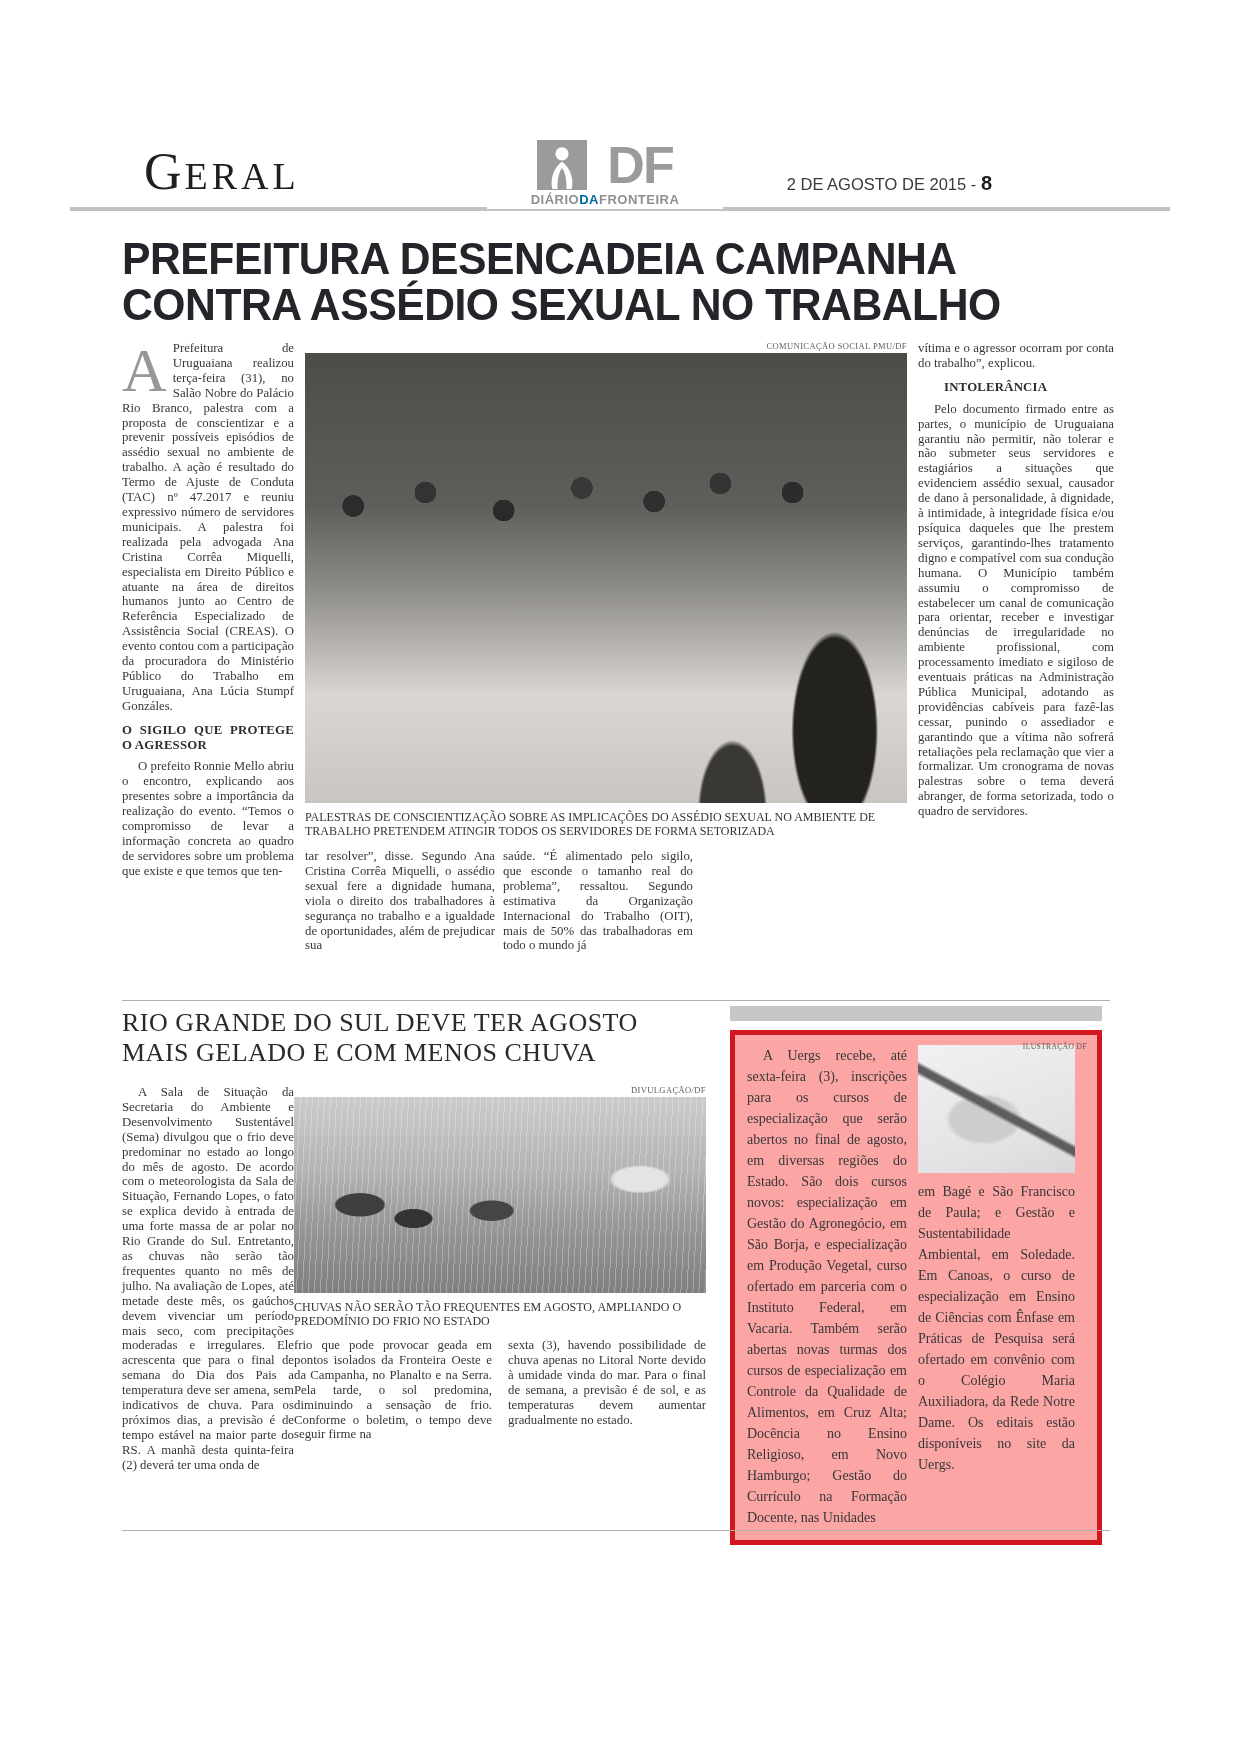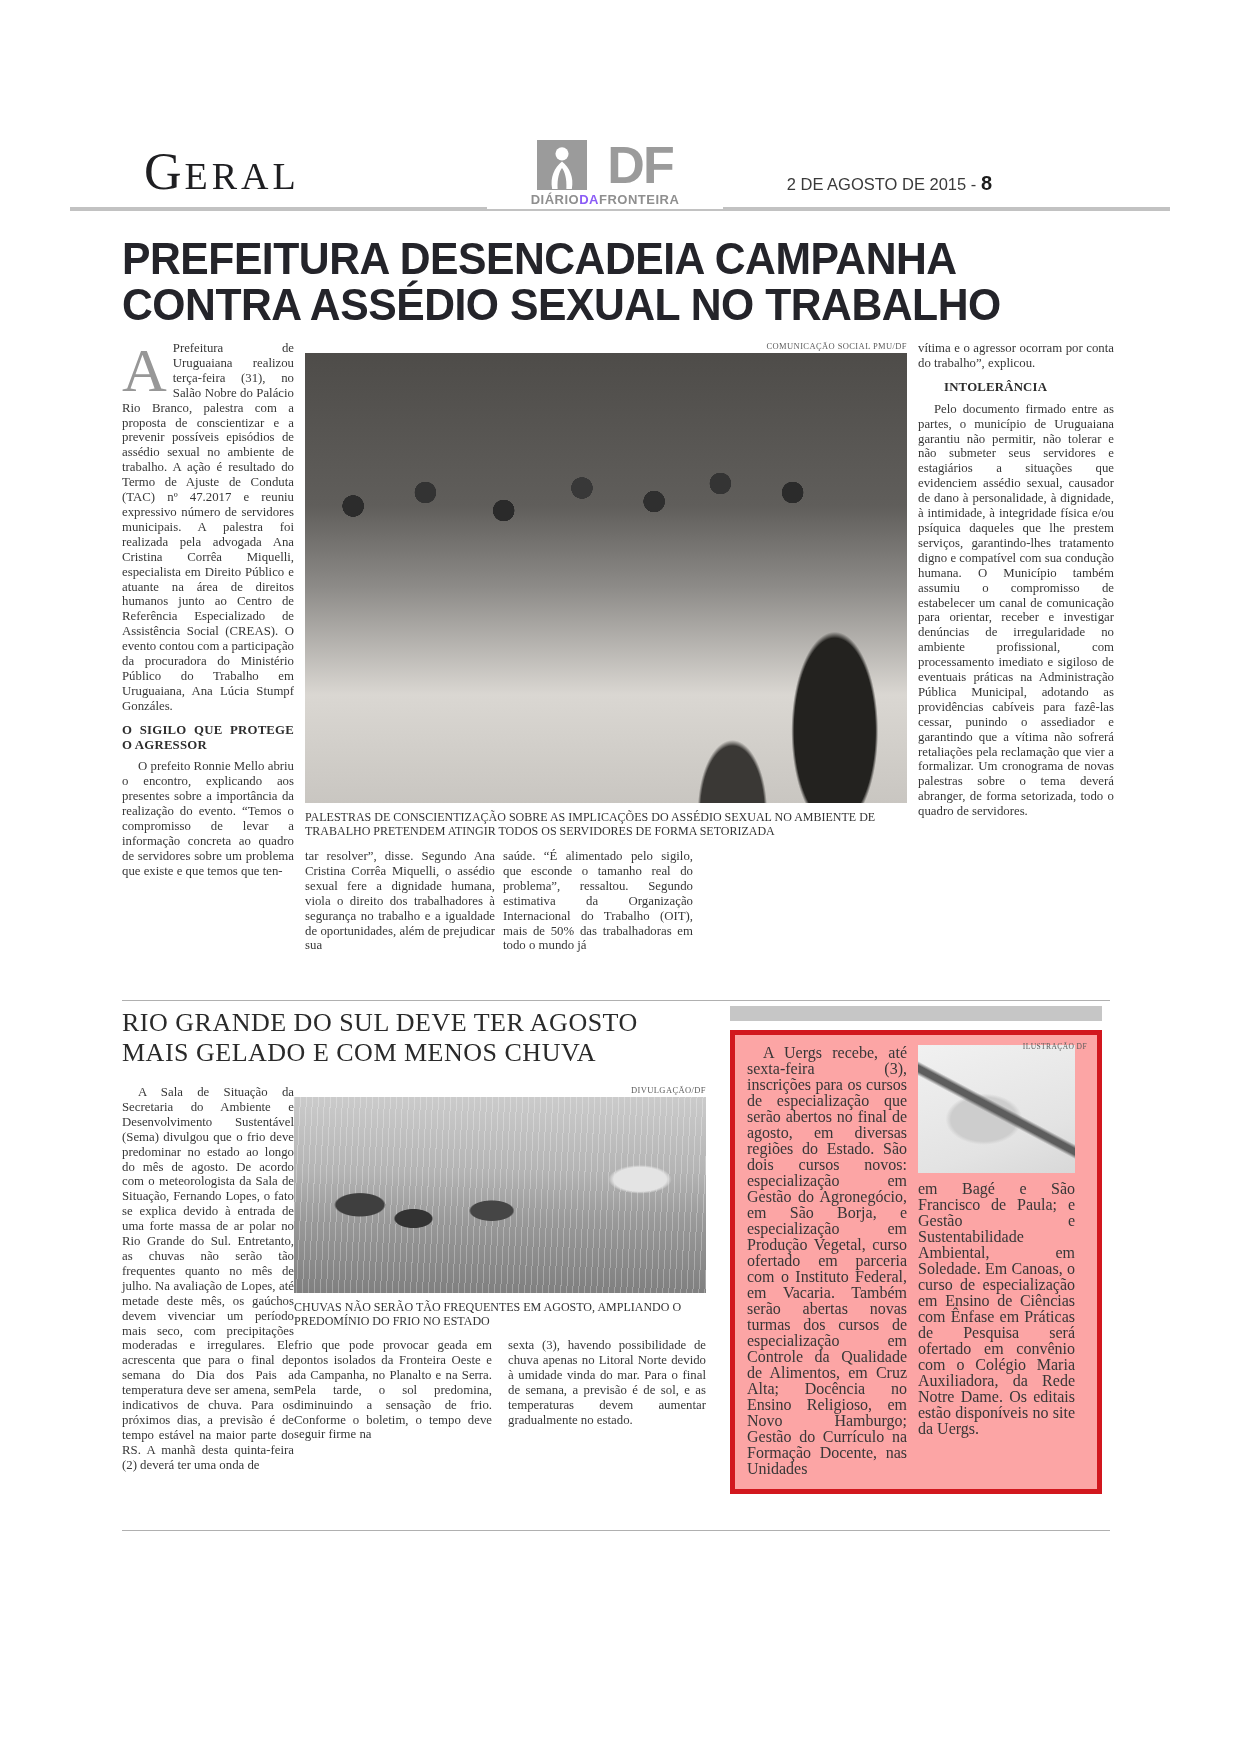--- a/index.html
+++ b/index.html
@@ -17,21 +17,21 @@
                  background:#c2c2c2; }
   .logo { position:absolute; top:140px; left:487px; width:236px; text-align:center;
           background:#fff; z-index:2; padding:0 6px 2px 6px; }
   .logo-row { display:flex; align-items:center; justify-content:center; gap:20px; }
   .logo-iconbox { width:50px; height:50px; background:#9b9b9b; display:flex;
                   align-items:flex-end; justify-content:center; }
   .logo-acronym { font-family:"Liberation Sans", sans-serif; font-weight:700;
                   font-size:52px; line-height:50px; color:#9b9b9b; letter-spacing:-2px; }
   .logo-name { margin-top:2px; font-family:"Liberation Sans", sans-serif; font-weight:700;
                font-size:13px; color:#8f8f8f; letter-spacing:.5px; }
-  .logo-name .mid { color:#8b5cf6; }
+  .logo-name .mid { color:#0369a1; }
   .dateline { position:absolute; top:172px; left:760px; width:232px; text-align:right;
               font-family:"Liberation Sans", sans-serif; font-size:16.5px; color:#3a3a3a; }
   .dateline .pnum { font-weight:700; font-size:20px; color:#1d1d1d; }
 
   
   .bodytext { font-size:12.8px; line-height:14.9px; text-align:justify; color:#373737; }
   .indent { text-indent:16px; }
   .subhead { font-weight:700; font-size:12.8px; letter-spacing:.2px; color:#2d2d2d;
              margin:9px 0 7px 0; }
   .subhead.centered { padding-left:26px; }
@@ -92,21 +92,21 @@
   .uergs { position:absolute; top:1006px; left:730px; width:372px; }
   .uergs-bar { height:15px; background:#c6c6c6; margin-bottom:9px; }
   .uergs-box { position:relative; border:5px solid #d2171e; padding:10px 12px 12px 12px;
                background:#fca5a5; }
   .uergs-title { font-family:"Liberation Sans", sans-serif; font-weight:700;
                  font-size:20px; line-height:23.5px; color:#2e2e31; letter-spacing:-.2px;
                  margin-bottom:9px; width:300px; }
   .uergs-credit { position:absolute; top:7px; right:10px; font-size:7.5px;
                   letter-spacing:.4px; color:#5c5c5c; }
   .uergs-cols { display:flex; gap:11px; }
-  .uergs-col { width:160px; flex:0 0 160px; font-size:16px; line-height:16px;
+  .uergs-col { width:160px; flex:0 0 160px; font-size:14px; line-height:21px;
                text-align:justify; color:#373737; }
   .uergs-col.right { width:157px; flex:0 0 157px; }
   .photo-a3 { width:100%; height:128px; margin-bottom:8px;
     background:
       linear-gradient(28deg, rgba(0,0,0,0) 46%, #5d5d5d 48% 51%, rgba(0,0,0,0) 53%),
       radial-gradient(ellipse 60px 40px at 42% 58%, #cdcdcd 55%, rgba(205,205,205,0) 64%),
       linear-gradient(160deg, #f1f1f1 0%, #e3e3e3 70%, #d8d8d8 100%);
   }
 </style>
 </head>

